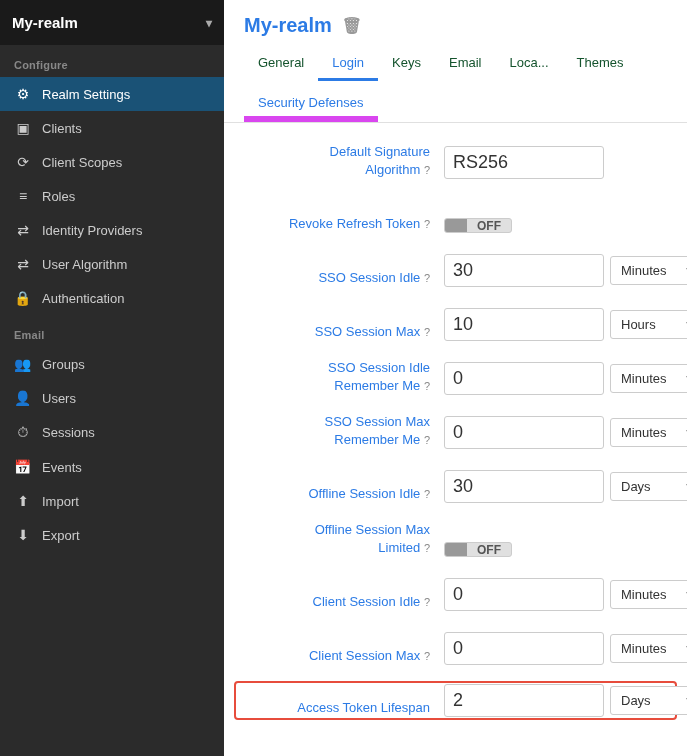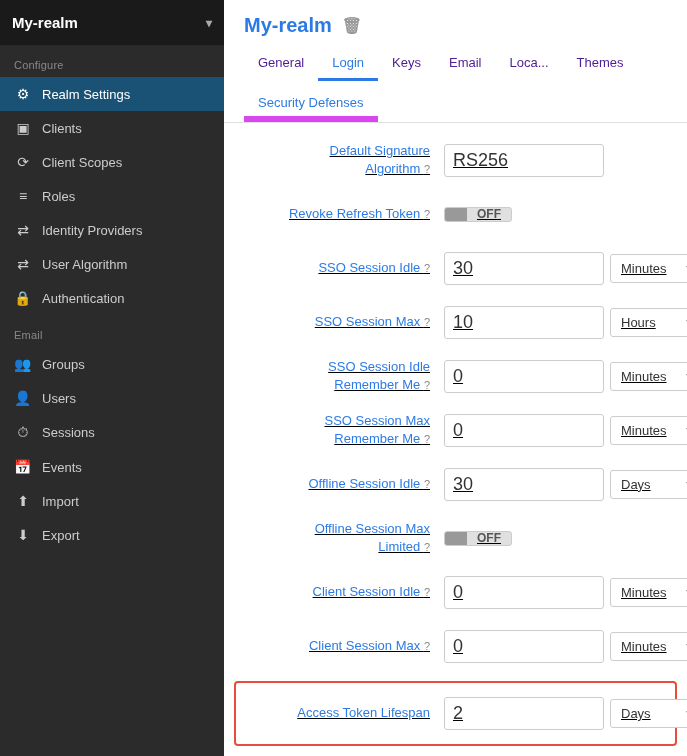--- a/index.html
+++ b/index.html
@@ -26,20 +26,21 @@
       font-weight: bold;
       cursor: pointer;
     }
     .sidebar-header .chevron { color: #aaa; font-size: 12px; }
     .sidebar-section-label {
       color: #888;
       font-size: 11px;
       padding: 14px 14px 6px 14px;
       text-transform: none;
       letter-spacing: 0.02em;
+      font-weight: bold;
     }
     .sidebar-item {
       display: flex;
       align-items: center;
       padding: 9px 14px;
       color: #ccc;
       cursor: pointer;
       gap: 10px;
       font-size: 13px;
     }
@@ -77,21 +78,21 @@
     }
     .realm-title .trash-icon { color: #999; font-size: 16px; cursor: pointer; }
     .tabs {
       display: flex;
       gap: 0;
       flex-wrap: wrap;
     }
     .tab {
       padding: 8px 14px;
       cursor: pointer;
-      color: #4c1d95;
+      color: #14532d;
       font-size: 13px;
       border-bottom: 3px solid transparent;
       text-decoration: none;
     }
     .tab.active-tab { border-bottom: 3px solid #2c7be5; color: #2c7be5; }
     .subtab-row {
       display: flex;
       padding: 4px 0 0 0;
       margin-top: 4px;
     }
@@ -103,29 +104,28 @@
       border-bottom: 6px solid #d946ef;
     }
 
     
     .form-area {
       padding: 18px 20px;
       flex: 1;
     }
     .form-row {
       display: flex;
-      align-items: center;
+      align-items: flex-end;
       margin-bottom: 16px;
       min-height: 38px;
-      text-decoration: underline;
     }
     .form-row.highlighted {
       border: 2px solid #e74c3c;
       border-radius: 4px;
-      padding: 14px 8px;
+      padding: 1px 8px;
       margin-left: -10px;
       margin-right: -10px;
     }
     .form-label {
       width: 200px;
       min-width: 200px;
       text-align: right;
       padding-right: 14px;
       color: #2c7be5;
       font-size: 13px;

